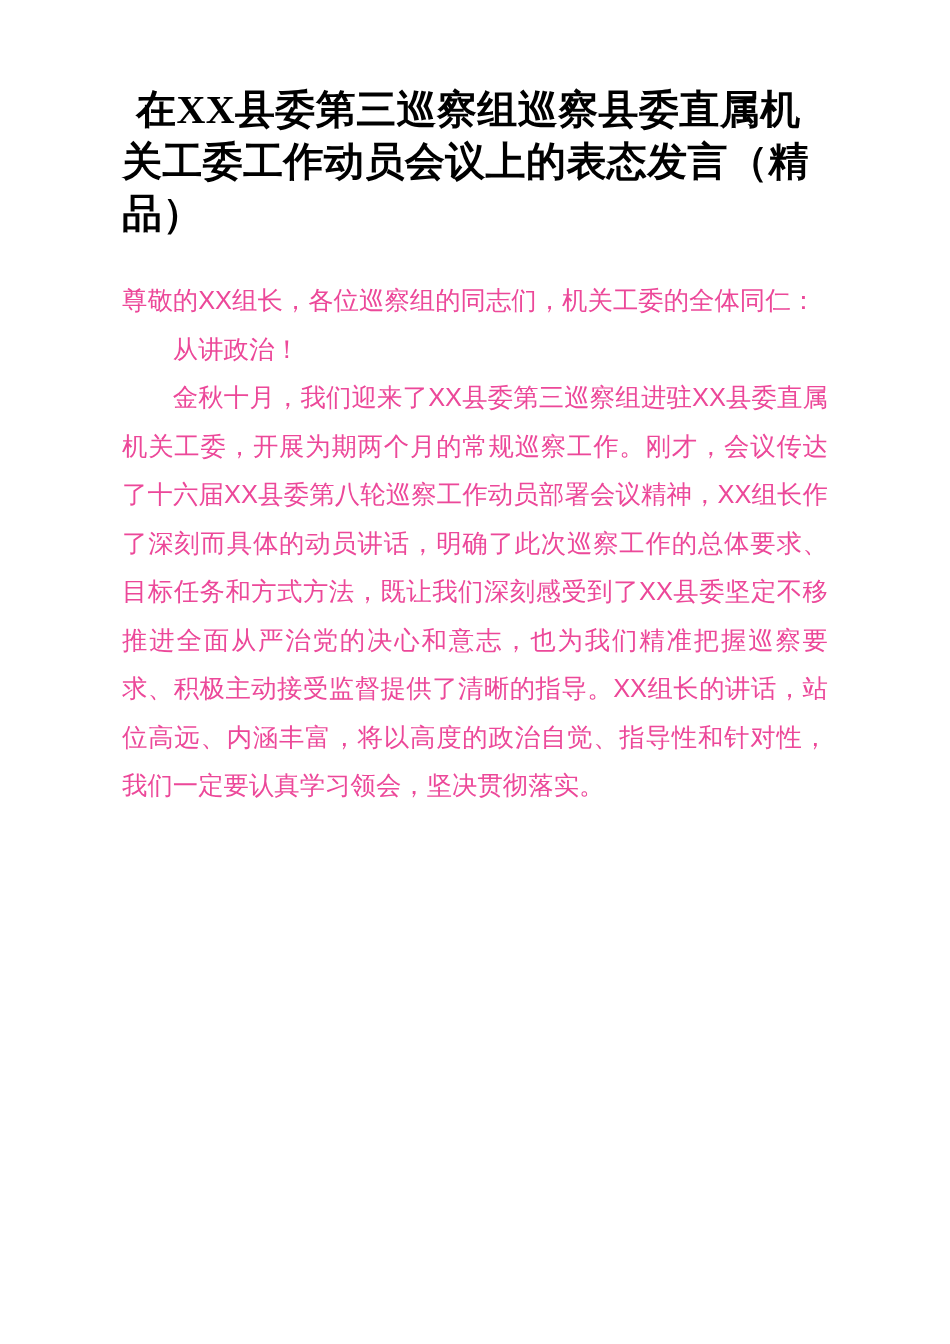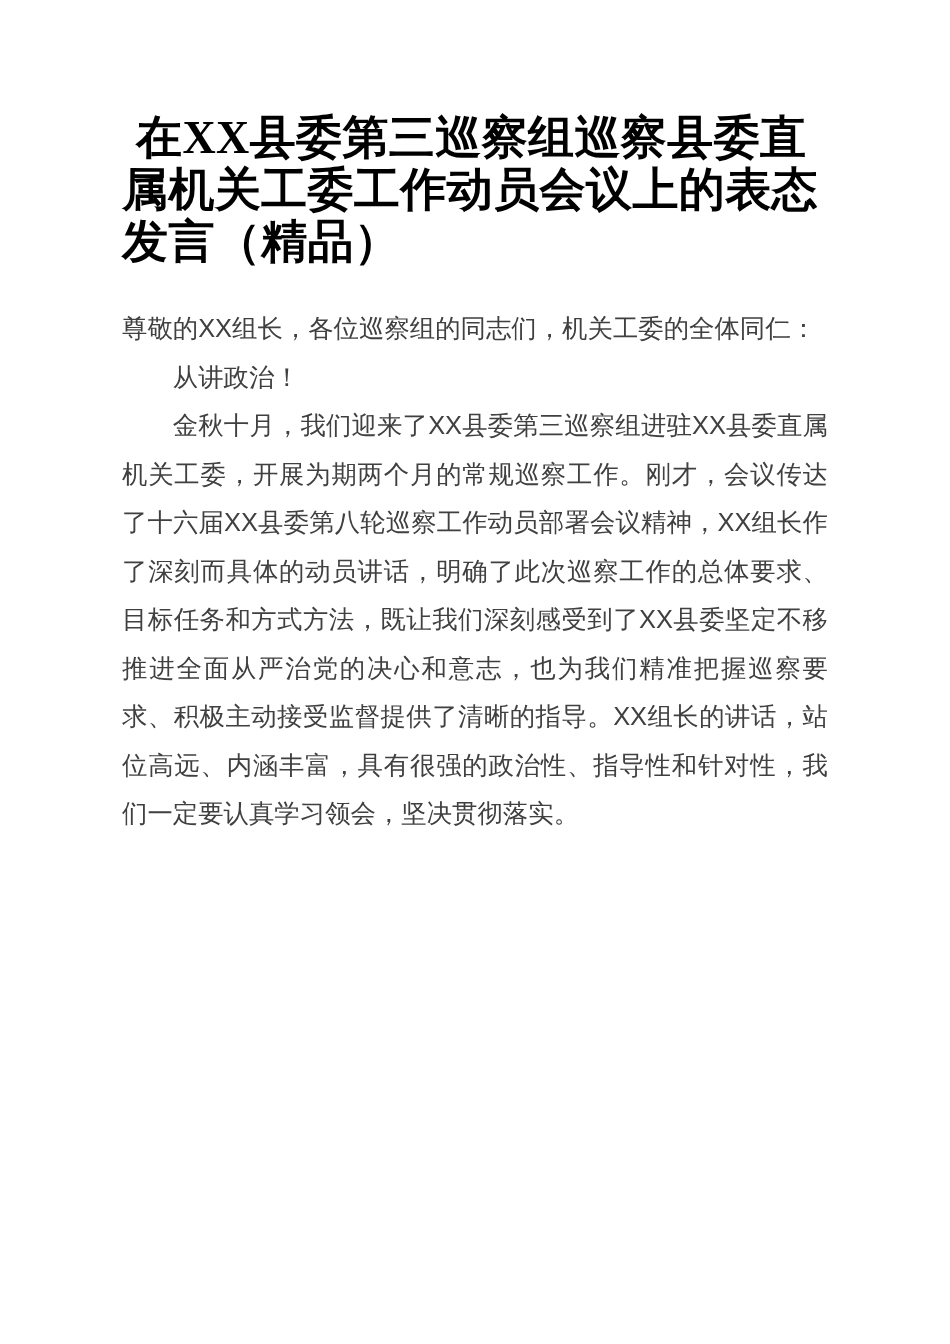--- a/index.html
+++ b/index.html
@@ -28,24 +28,24 @@
   .content {
     position: absolute;
     left: 122px;
     top: 0;
     width: 706px;
   }
 
   
   .doc-title {
     margin: 0;
-    padding-top: 112px;
+    padding-top: 84px;
     font-family: "Liberation Serif", "DejaVu Serif", serif;
     font-weight: bold;
-    font-size: 46px;
+    font-size: 40px;
     line-height: 52px;
     letter-spacing: 0.4px;
     text-align: left;
     text-indent: 14px;
     color: #000000;
     word-break: break-all;
   }
 
   
   .body-block {
@@ -53,21 +53,21 @@
   }
 
   p.para {
     margin: 0;
     font-size: 25.4px;
     line-height: 48.5px;
     text-align: justify;
     text-justify: inter-ideograph;
     word-break: break-all;
     letter-spacing: 0px;
-    color: #404040;
+    color: #ec4899;
   }
 
   p.para.no-indent {
     text-indent: 0;
   }
 
   p.para.indent-2 {
     text-indent: 2em;
   }
 </style>
@@ -78,18 +78,18 @@
   <div class="content">
 
     <h1 class="doc-title">在XX县委第三巡察组巡察县委直属机关工委工作动员会议上的表态发言（精品）</h1>
 
     <div class="body-block">
 
       <p class="para no-indent">尊敬的XX组长，各位巡察组的同志们，机关工委的全体同仁：</p>
 
       <p class="para indent-2">从讲政治！</p>
 
-      <p class="para indent-2">金秋十月，我们迎来了XX县委第三巡察组进驻XX县委直属机关工委，开展为期两个月的常规巡察工作。刚才，会议传达了十六届XX县委第八轮巡察工作动员部署会议精神，XX组长作了深刻而具体的动员讲话，明确了此次巡察工作的总体要求、目标任务和方式方法，既让我们深刻感受到了XX县委坚定不移推进全面从严治党的决心和意志，也为我们精准把握巡察要求、积极主动接受监督提供了清晰的指导。XX组长的讲话，站位高远、内涵丰富，具有很强的政治性、指导性和针对性，我们一定要认真学习领会，坚决贯彻落实。</p>
+      <p class="para indent-2">金秋十月，我们迎来了XX县委第三巡察组进驻XX县委直属机关工委，开展为期两个月的常规巡察工作。刚才，会议传达了十六届XX县委第八轮巡察工作动员部署会议精神，XX组长作了深刻而具体的动员讲话，明确了此次巡察工作的总体要求、目标任务和方式方法，既让我们深刻感受到了XX县委坚定不移推进全面从严治党的决心和意志，也为我们精准把握巡察要求、积极主动接受监督提供了清晰的指导。XX组长的讲话，站位高远、内涵丰富，将以高度的政治自觉、指导性和针对性，我们一定要认真学习领会，坚决贯彻落实。</p>
 
 
     </div>
   </div>
 </div>
 
 </body></html>

